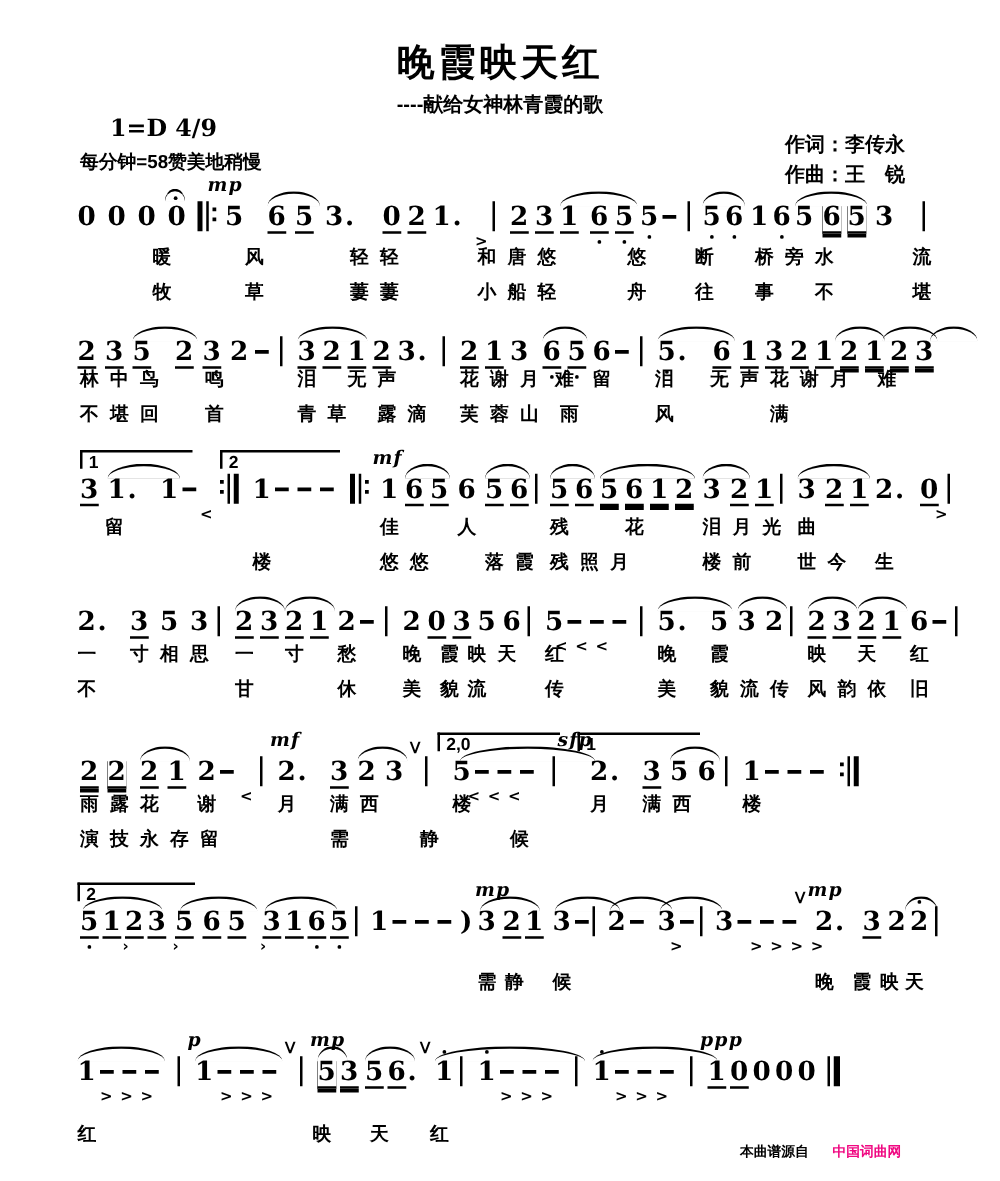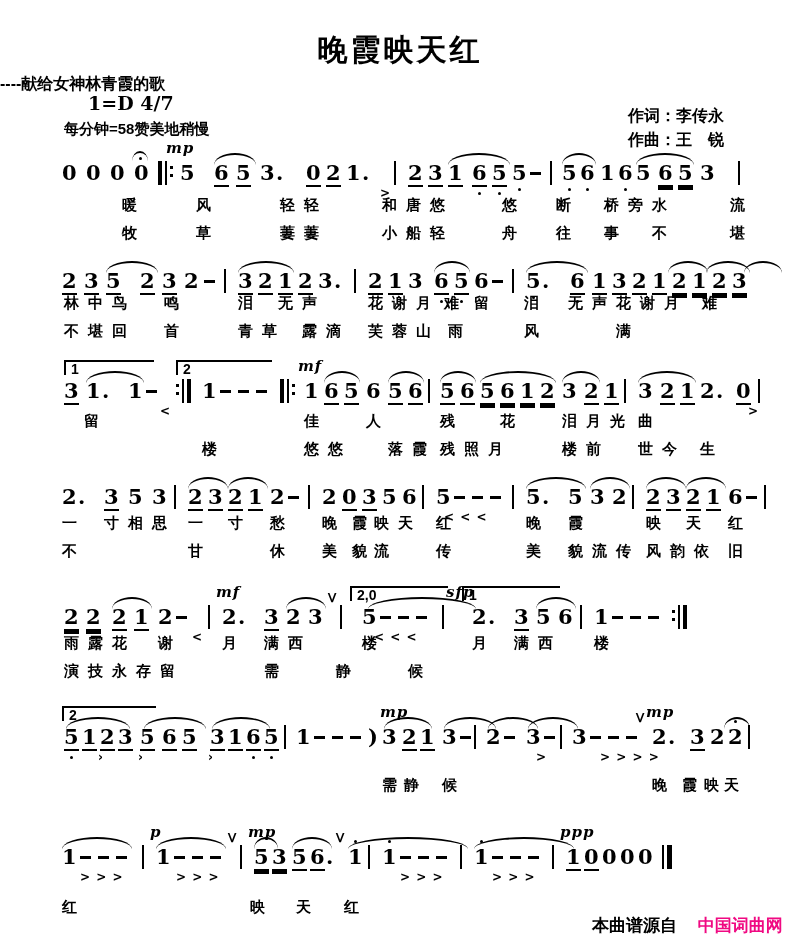--- a/index.html
+++ b/index.html
@@ -1,19 +1,19 @@
 <!DOCTYPE html>
 <html><head>
 <meta charset="utf-8">
 <style>
   html,body{margin:0;padding:0;background:#e8e8e8;}
   #page{position:relative;width:800px;height:945px;background:#ffffff;overflow:hidden;
         font-family:"Liberation Sans",sans-serif;color:#000;}
   .ttl{position:absolute;left:0;right:0;top:30px;text-align:center;font-size:30px;font-weight:700;letter-spacing:3px;}
-  .sub{position:absolute;left:0;right:0;top:74px;text-align:left;font-size:16px;font-weight:700;}
+  .sub{position:absolute;left:0;right:0;top:74px;text-align:center;font-size:16px;font-weight:700;}
   .keytime{position:absolute;left:88px;top:92px;font:700 19px "DejaVu Serif",serif;}
   .tempo{position:absolute;left:64px;top:120px;font-size:15px;font-weight:700;}
   .credit1{position:absolute;left:628px;top:106px;font-size:16px;font-weight:700;}
   .credit2{position:absolute;left:628px;top:130px;font-size:16px;font-weight:700;}
   .note{position:absolute;font:700 21px "DejaVu Serif",serif;line-height:22px;}
   .note.u1{border-bottom:2px solid #000;padding-bottom:1px;}
   .note.u2{border-bottom:2px solid #000;padding-bottom:1px;box-shadow:0 3px 0 #000;}
   .note i{display:block;}
   .dot{position:absolute;width:3px;height:3px;background:#000;border-radius:50%;left:50%;margin-left:-1px;}
   .dot.lo{bottom:-7px;}
@@ -25,30 +25,30 @@
   .bar{position:absolute;width:2px;height:24px;background:#000;}
   .rep{position:absolute;width:16px;height:24px;}
   .dash{position:absolute;width:11px;height:3px;background:#000;}
   .arc{position:absolute;height:10px;border-top:2px solid #000;border-radius:50% 50% 0 0/100% 100% 0 0;}
   .volta{position:absolute;height:13px;border-top:2px solid #000;border-left:2px solid #000;}
   .volta span{position:absolute;left:5px;top:-1px;font:700 14px "Liberation Sans",sans-serif;}
   .dyn{position:absolute;font:700 italic 15px "DejaVu Serif",serif;letter-spacing:1px;}
   .sup{position:absolute;font:700 12px "Liberation Sans",sans-serif;}
   .sub2{position:absolute;font:700 12px "DejaVu Sans",sans-serif;letter-spacing:1px;}
   .lyr{position:absolute;font-size:15px;font-weight:700;white-space:nowrap;}
-  .foot{position:absolute;top:914px;left:592px;font-size:17px;font-weight:700;white-space:nowrap;}
+  .foot{position:absolute;top:914px;left:592px;font-size:11px;font-weight:700;white-space:nowrap;}
   .foot .site{color:#F00982;margin-left:16px;}
 </style>
 </head>
 <body>
 
 <div id="page">
   <div class="ttl">晚霞映天红</div>
   <div class="sub">----献给女神林青霞的歌</div>
-  <div class="keytime">1=D 4/7</div>
+  <div class="keytime">1=D 4/9</div>
   <div class="tempo">每分钟=58赞美地稍慢</div>
   <div class="credit1">作词：李传永</div>
   <div class="credit2">作曲：王　锐</div>
   <div id="sheet">
       <span class="note" style="left: 62px; top: 162px;">0</span>
       <span class="note" style="left: 86px; top: 162px;">0</span>
       <span class="note" style="left: 110px; top: 162px;">0</span>
       <span class="note" style="left: 134px; top: 162px;">0<i class="ferm-arc"></i><i class="ferm-dot"></i></span>
       <div class="rep" style="left: 158px; top: 161px;">
         <i style="position: absolute; top: 0px; width: 4px; height: 24px; background: rgb(0, 0, 0); left: 0px;"></i>

